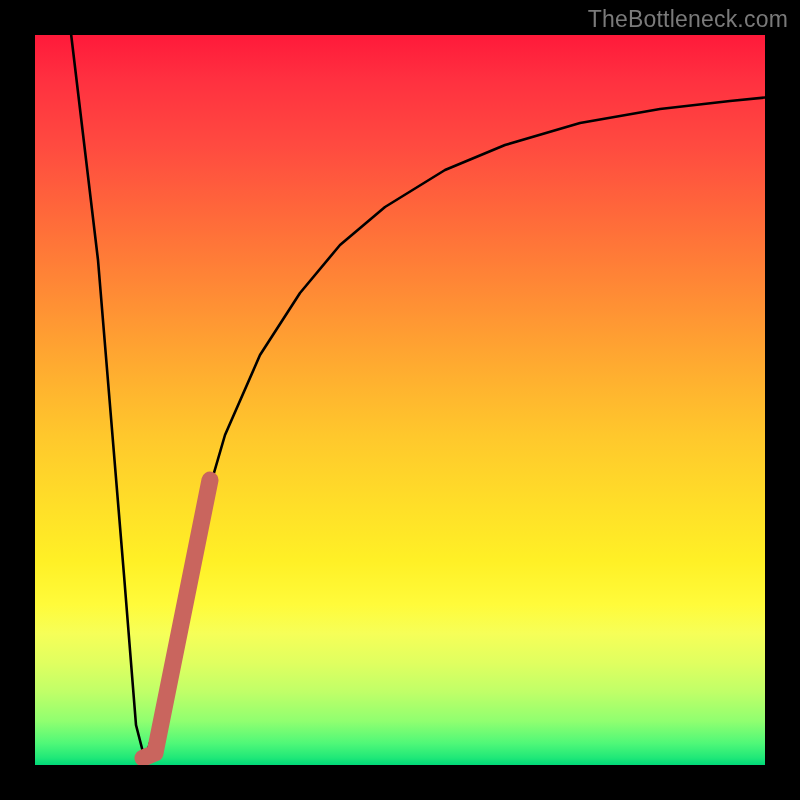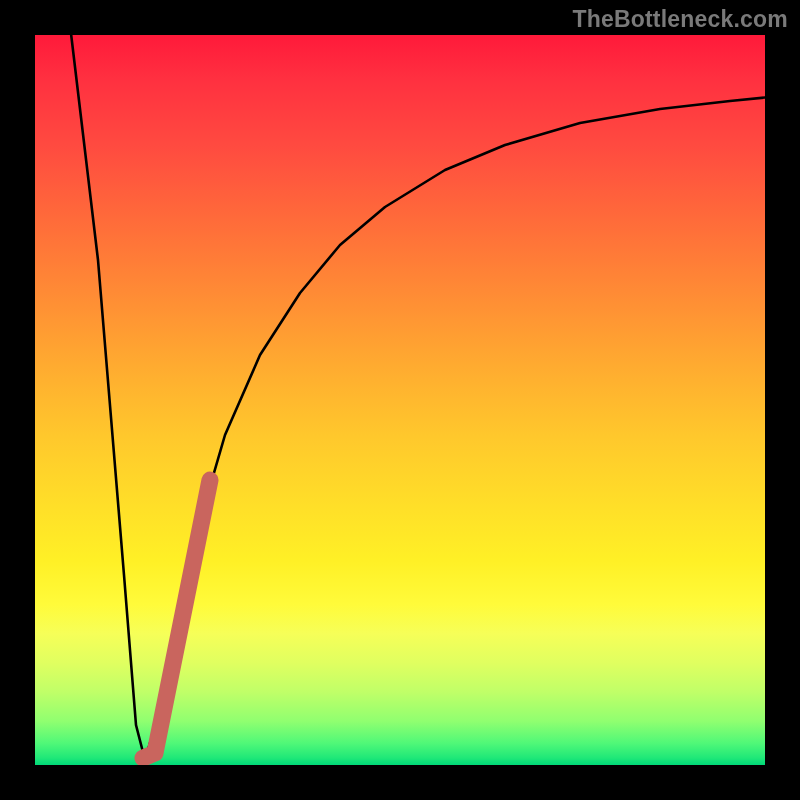--- a/index.html
+++ b/index.html
@@ -48,21 +48,21 @@
       #20e878 99%,
       #00d878 100%
     );
   }
   .watermark {
     position: absolute;
     top: 6px;
     right: 12px;
     color: #7a7a7a;
     font-size: 23px;
-    font-weight: 700;
+    font-weight: 400;
     letter-spacing: 0.2px;
     user-select: none;
     margin-left: 8px;
   }
   svg.curves {
     position: absolute;
     inset: 0;
   }
 </style>
 </head>

